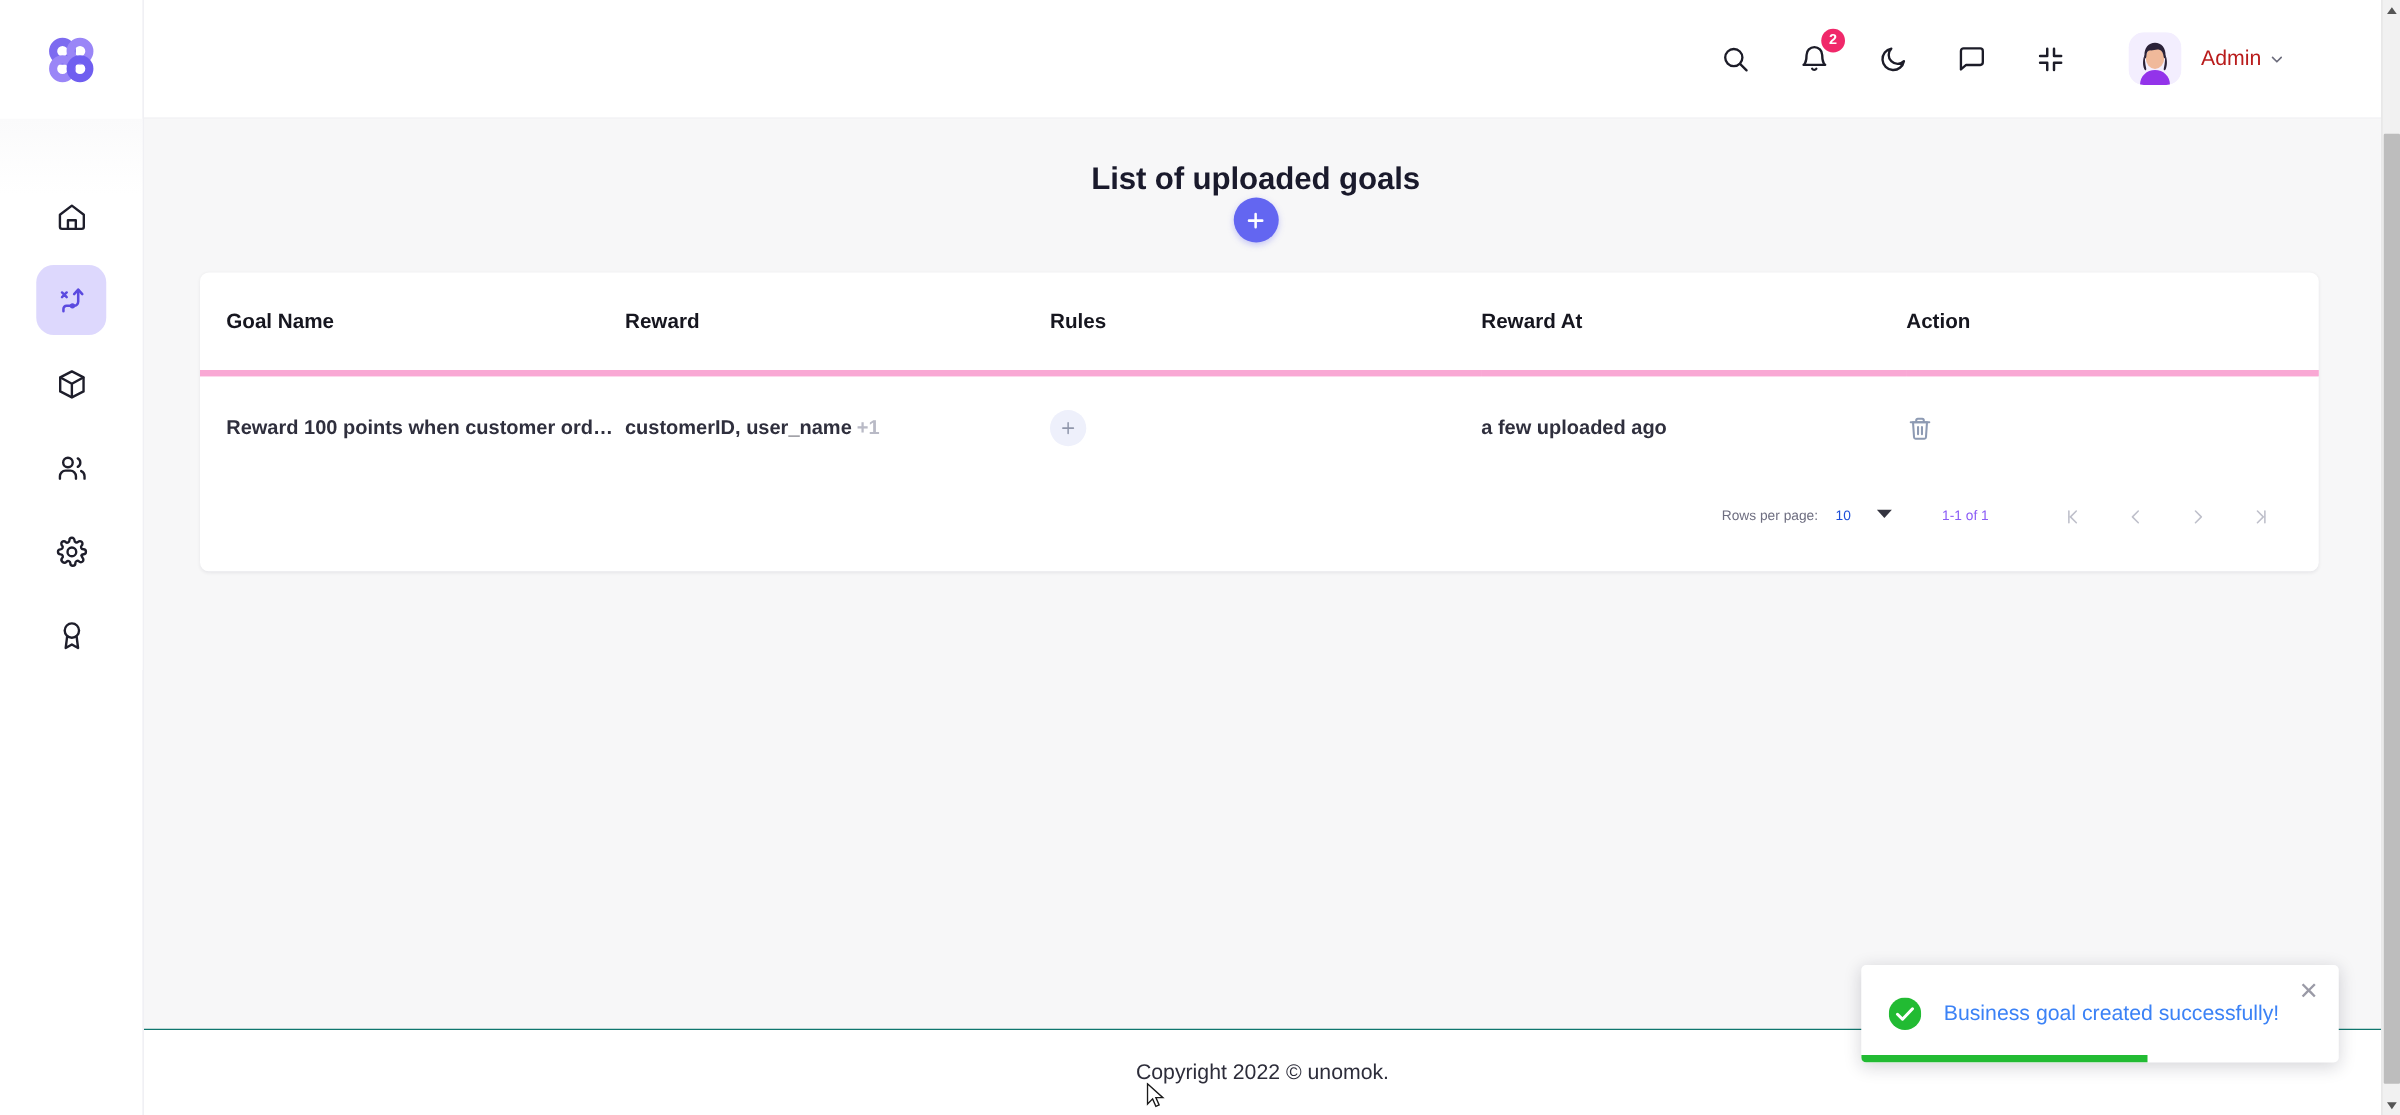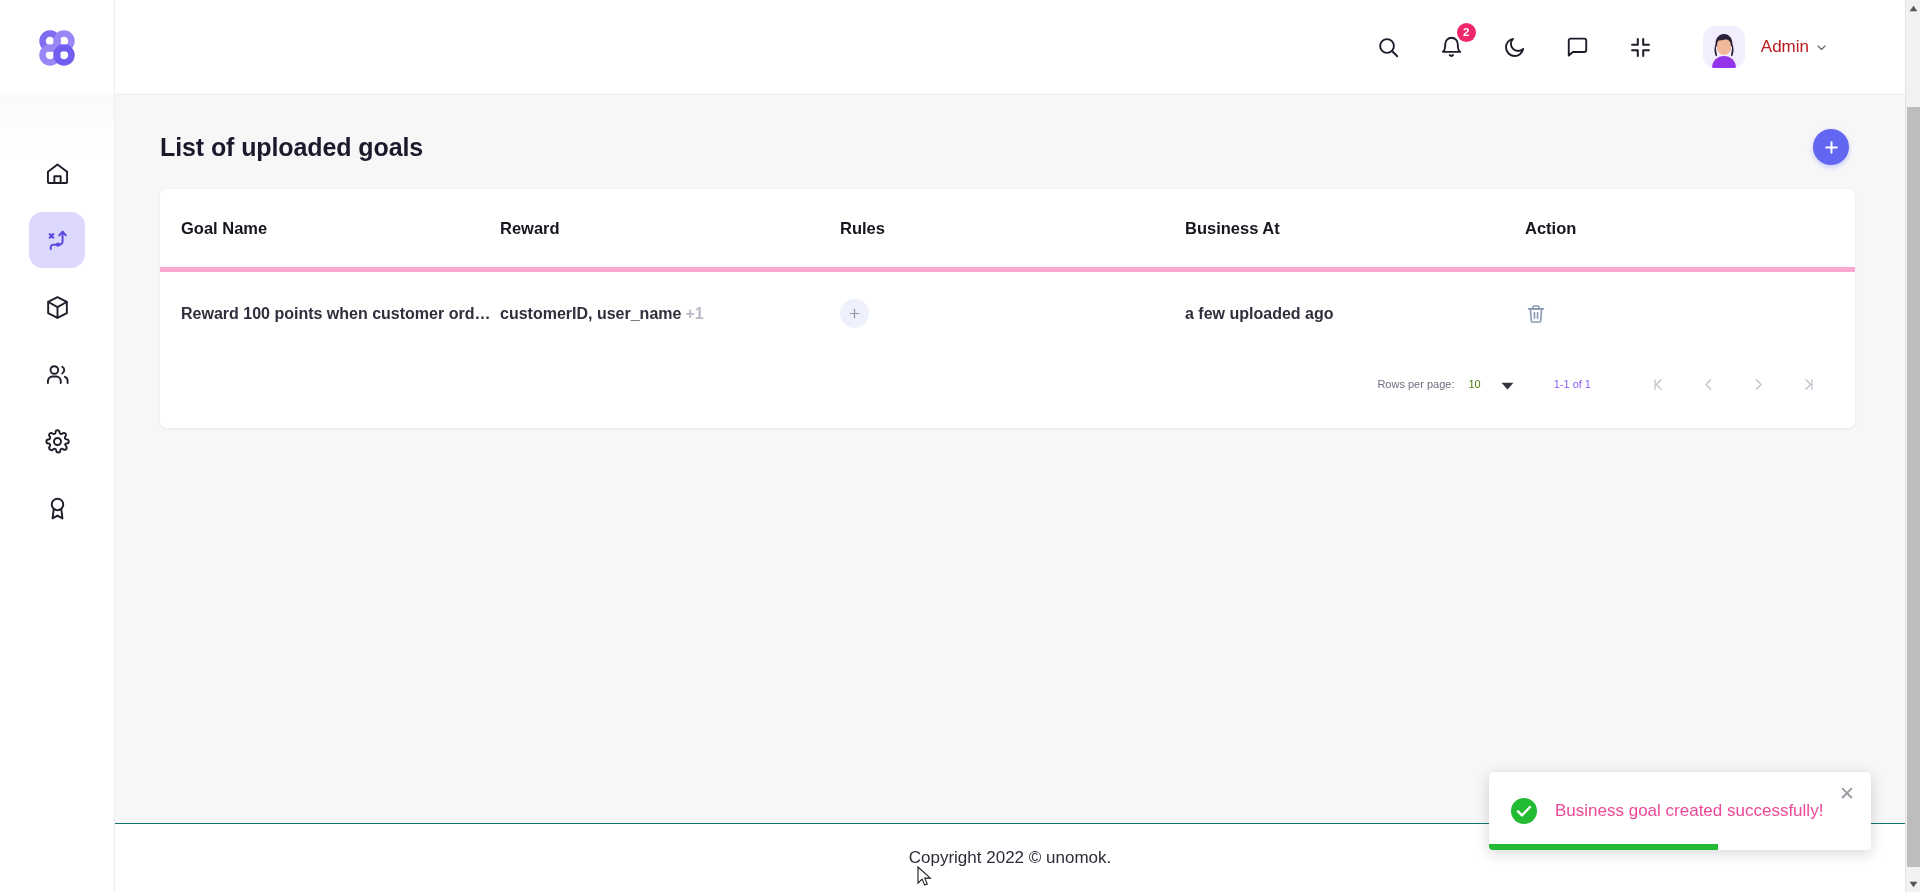--- a/index.html
+++ b/index.html
@@ -77,21 +77,21 @@
 
   
   .main {
     position: absolute; left: 115px; top: 95px;
     width: 1790px; height: 728px;
     background: #f7f7f8;
     padding: 34px 50px 0 45px;
   }
   .page-head {
     display: flex; align-items: center; justify-content: space-between;
-    margin-bottom: 24px; padding-right: 6px;
+    margin-bottom: 24px; padding-right: 6px; flex-direction: column;
   }
   .page-title {
     font-size: 25px; font-weight: bold; color: #1a1a2c; letter-spacing: -0.1px;
   }
   .add-fab {
     width: 36px; height: 36px; border-radius: 50%;
     background: #6366f1; border: none; cursor: pointer;
     display: flex; align-items: center; justify-content: center;
     box-shadow: 0 2px 5px rgba(99,102,241,0.35);
   }
@@ -138,22 +138,22 @@
     padding: 0;
   }
 
   .pager {
     display: flex; align-items: center; justify-content: flex-end;
     gap: 0; padding: 12px 22px 27px 0;
     font-size: 11px; color: #6e6e80;
   }
   .pager-label { margin-right: 14px; }
   .rows-select {
-    display: flex; align-items: flex-end; gap: 20px;
-    cursor: pointer; margin-right: 40px; color: #4d7c0f;
+    display: flex; align-items: flex-start; gap: 20px;
+    cursor: pointer; margin-right: 40px; color: #1d4ed8;
   }
   .range { margin-right: 42px; color: #8b5cf6; }
   .pg-btn {
     width: 50px; height: 34px; background: none; border: none;
     cursor: pointer; color: #bfc0cb;
     display: flex; align-items: center; justify-content: center;
   }
 
   
   .footer {
@@ -169,21 +169,21 @@
   .toast {
     position: absolute; left: 1489px; top: 772px;
     width: 382px; height: 78px;
     background: #ffffff; border-radius: 4px;
     box-shadow: 0 3px 14px rgba(20,20,43,0.18);
     overflow: hidden;
     display: flex; align-items: center;
     padding-left: 22px;
   }
   .toast-check { width: 26px; height: 26px; flex: 0 0 26px; }
-  .toast-msg { font-size: 17px; color: #ec4899; margin-left: 18px; }
+  .toast-msg { font-size: 17px; color: #3b82f6; margin-left: 18px; }
   .toast-close {
     position: absolute; right: 12px; top: 8px;
     background: none; border: none; cursor: pointer;
     color: #9a9aa6; font-size: 19px; line-height: 1; padding: 4px;
   }
   .toast-bar {
     position: absolute; left: 0; bottom: 0; height: 6px;
     background: #22bb33;
   }
 
@@ -339,21 +339,21 @@
       </button>
     </div>
 
     <div class="card">
       <table>
         <thead>
           <tr>
             <th class="col-goal">Goal Name</th>
             <th class="col-head">Reward</th>
             <th class="col-rules">Rules</th>
-            <th class="col-created">Business At</th>
+            <th class="col-created">Reward At</th>
             <th class="col-action">Action</th>
           </tr>
         </thead>
         <tbody>
           <tr>
             <td>
               <span class="goal-text">Reward 100 points when customer ord…</span>
             </td>
             <td>
               <span>customerID, user_name</span><span class="hdr-extra">+1</span>

